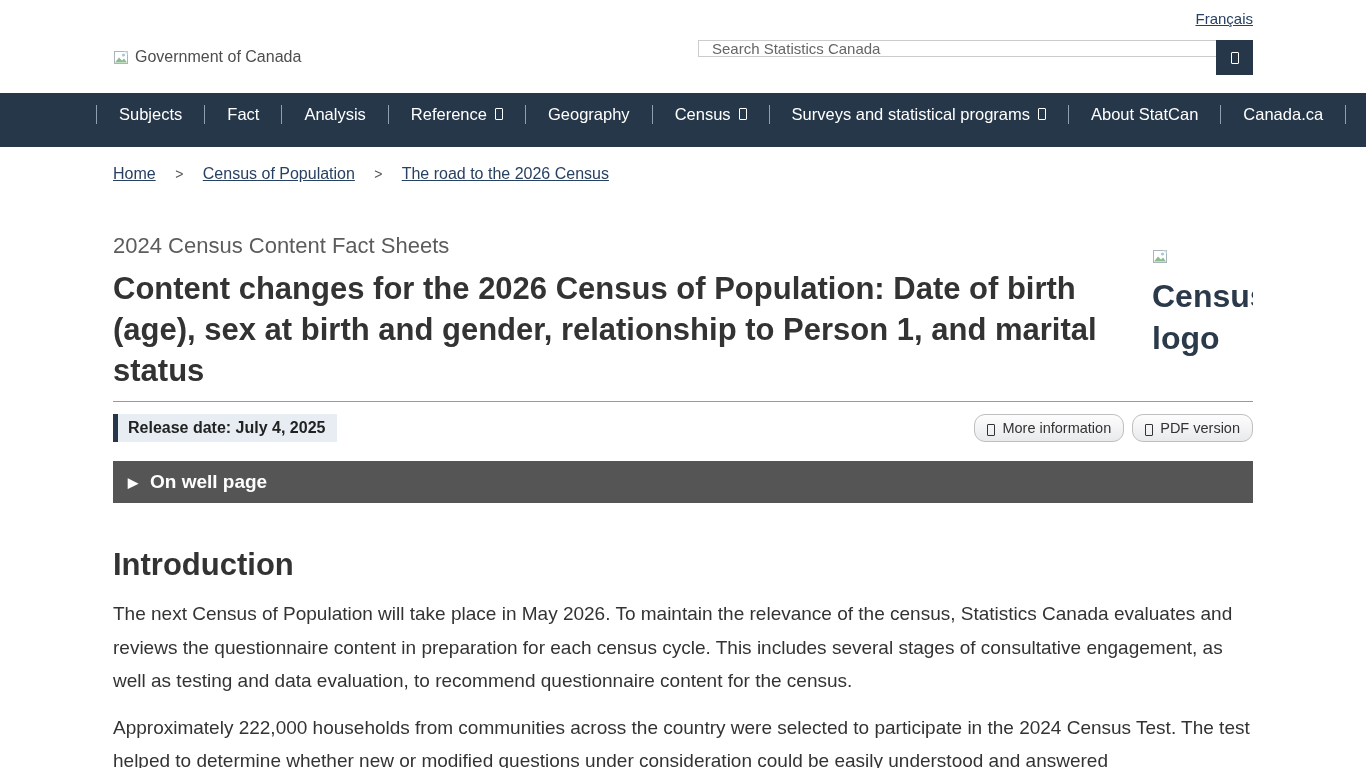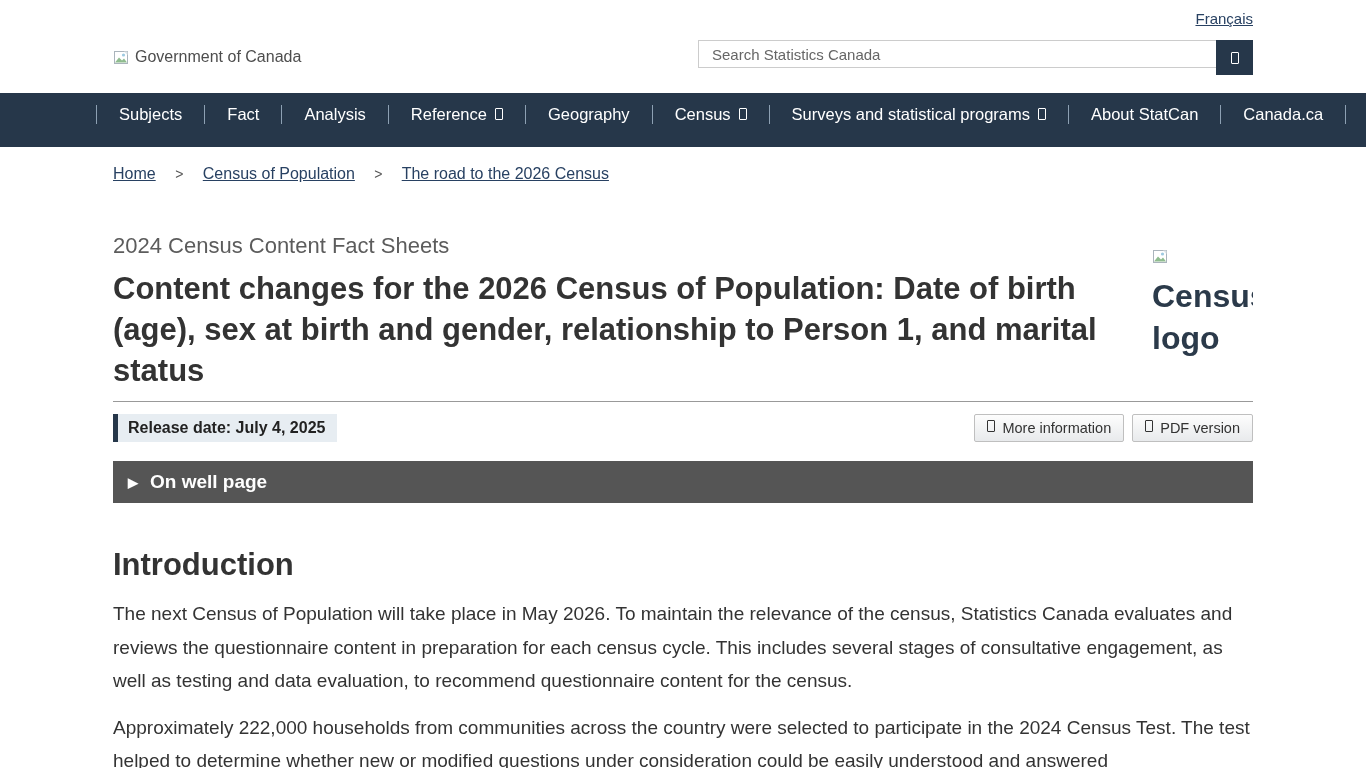--- a/index.html
+++ b/index.html
@@ -13,21 +13,21 @@
   a { color: #284162; text-decoration: underline; cursor: pointer; }
   .container { width: 1140px; margin: 0 auto; }
 
   
   .top-header { padding-top: 10px; }
   .lang-row { text-align: right; height: 22px; font-size: 15px; }
   .brand-row { display: flex; justify-content: space-between; align-items: flex-start; margin-top: 8px; height: 46px; }
   .site-logo { display: inline-flex; align-items: center; gap: 5px; font-size: 16px; color: #4d4d4d; margin-top: 8px; }
   .broken-img-icon { display: inline-block; line-height: 0; }
 
-  .search-area { display: flex; width: 555px; height: 28px; }
+  .search-area { display: flex; width: 555px; height: 17px; }
   .search-input {
     flex: 1; border: 1px solid #cccccc; border-right: none;
     padding: 0 13px; font-size: 15px; color: #555555;
     font-family: "Liberation Sans", sans-serif; outline: none;
   }
   .search-input::placeholder { color: #666666; opacity: 1; }
   .search-btn {
     width: 37px; height: 35px; border: none; background: #26374A;
     color: #ffffff; display: flex; align-items: center; justify-content: center; cursor: pointer;
   }
@@ -70,22 +70,22 @@
   .header-rule { border: none; border-top: 1px solid #999999; margin: 10px 0 0 0; clear: both; }
 
   
   .meta-row { margin-top: 12px; height: 30px; }
   .release-pill {
     float: left; background: #e7edf2; border-left: 5px solid #26374A;
     padding: 5px 12px 5px 10px; font-weight: bold; font-size: 16px; color: #222;
   }
   .action-btns { float: right; display: flex; gap: 8px; }
   .btn {
-    display: inline-flex; align-items: flex-start; gap: 7px;
-    border: 1px solid #bfbfbf; border-radius: 2px;
+    display: inline-flex; align-items: flex-end; gap: 7px;
+    border: 1px solid #bfbfbf; border-radius: 11px;
     background: linear-gradient(#fdfdfd, #e8eaec);
     padding: 5px 12px; font-size: 14.5px; color: #333; cursor: pointer;
     font-family: "Liberation Sans", sans-serif;
   }
   .btn .tofu { width: 8px; height: 12px; }
 
   
   .on-this-page {
     margin-top: 17px; background: #555555; color: #ffffff;
     padding: 10px 15px; font-size: 19px; font-weight: bold;

